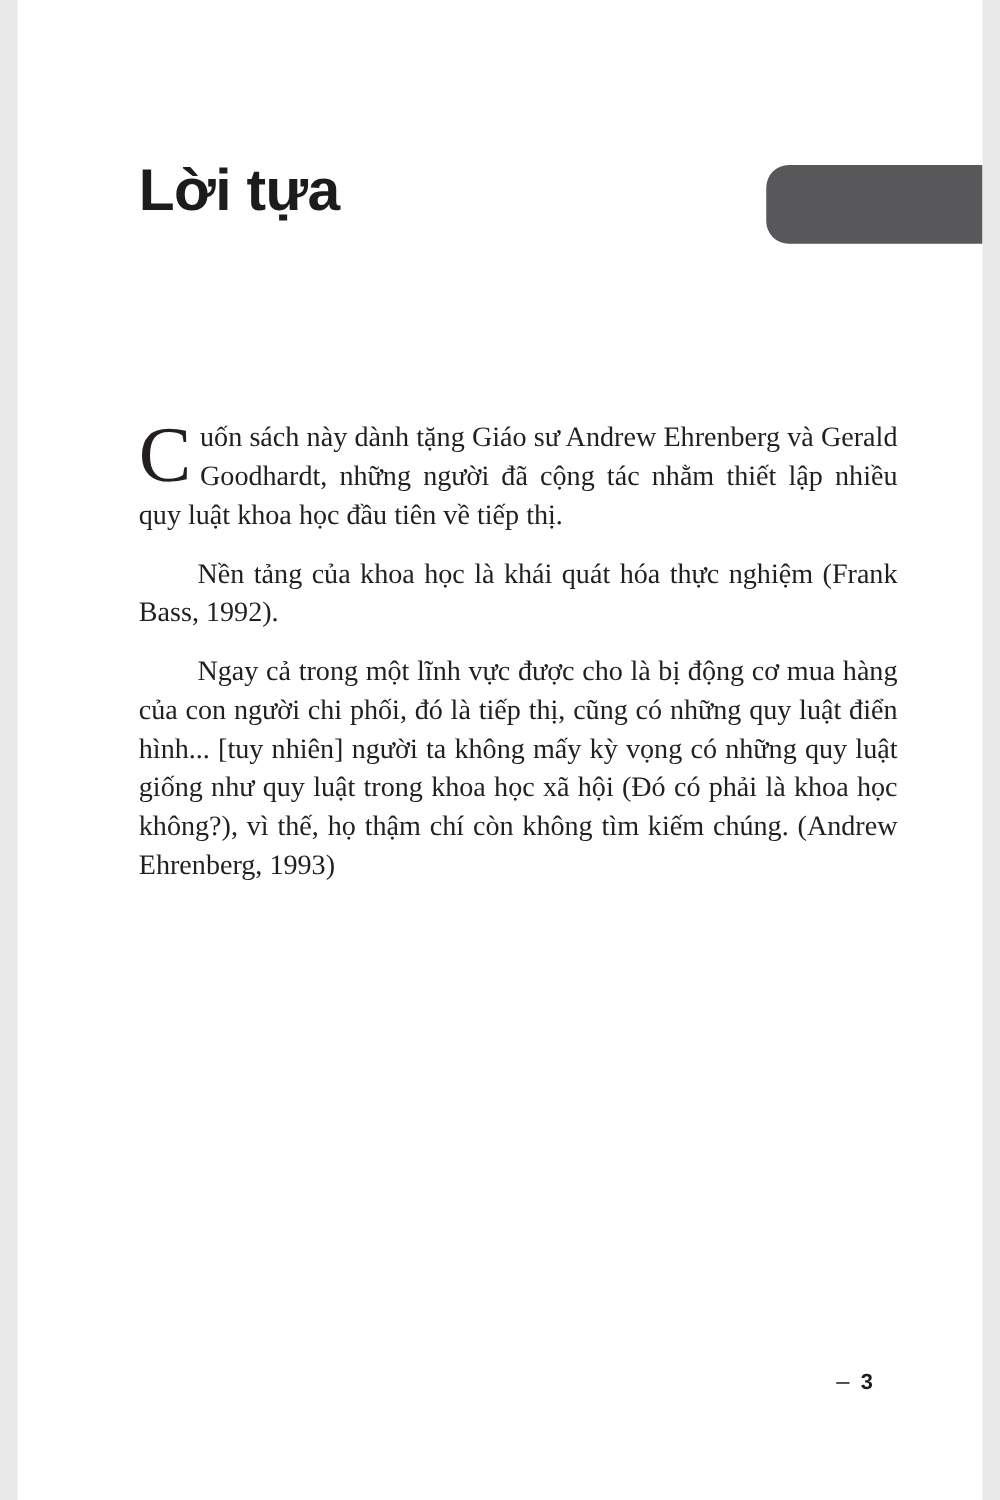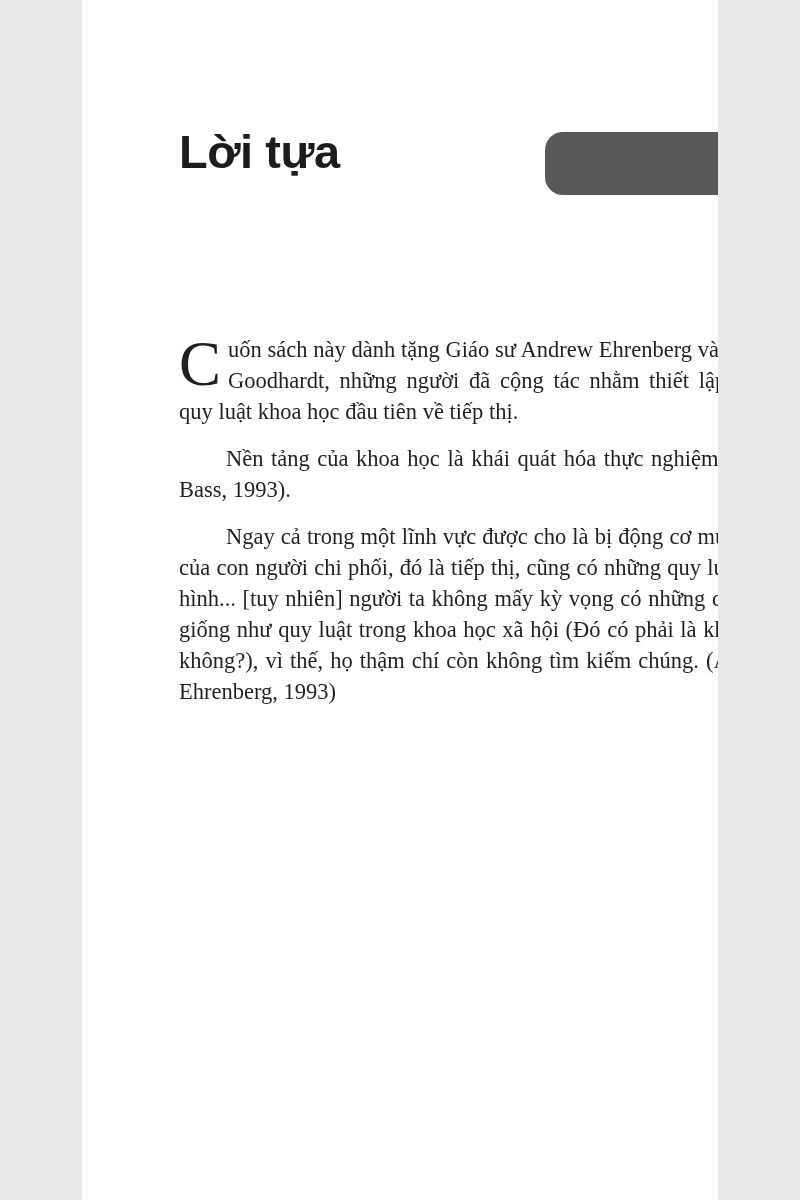--- a/index.html
+++ b/index.html
@@ -1,19 +1,19 @@
 <!DOCTYPE html>
 <html lang="vi"><head>
 <meta charset="utf-8">
 <style>
   * { margin: 0; padding: 0; box-sizing: border-box; }
   html, body { background: #e8e8e8; }
   .page {
     position: relative;
-    width: 636px;
+    width: 772px;
     height: 1200px;
     margin: 0 auto;
     background: #ffffff;
     overflow: hidden;
     font-family: "Liberation Serif", serif;
   }
   
   .chapter-title {
     position: absolute;
     left: 97px;
@@ -81,21 +81,21 @@
 
 <div class="page">
 
   <h1 class="chapter-title">Lời tựa</h1>
 
   <div class="corner-tab"></div>
 
   <div class="page-body">
     <p class="para"><span class="dropcap">C</span><span>uốn sách này dành tặng Giáo sư Andrew Ehrenberg và Gerald Goodhardt, những người đã cộng tác nhằm thiết lập nhiều quy luật khoa học đầu tiên về tiếp thị.</span></p>
 
-    <p class="para indent">Nền tảng của khoa học là khái quát hóa thực nghiệm (Frank Bass, 1993).</p>
+    <p class="para indent">Nền tảng của khoa học là khái quát hóa thực nghiệm (Frank Bass, 1992).</p>
 
     <p class="para indent">Ngay cả trong một lĩnh vực được cho là bị động cơ mua hàng của con người chi phối, đó là tiếp thị, cũng có những quy luật điển hình... [tuy nhiên] người ta không mấy kỳ vọng có những quy luật giống như quy luật trong khoa học xã hội (Đó có phải là khoa học không?), vì thế, họ thậm chí còn không tìm kiếm chúng. (Andrew Ehrenberg, 1993)</p>
   </div>
 
   <div class="page-footer">
     <span class="dash">–</span>
     <span class="num">3</span>
   </div>
 
 </div>

